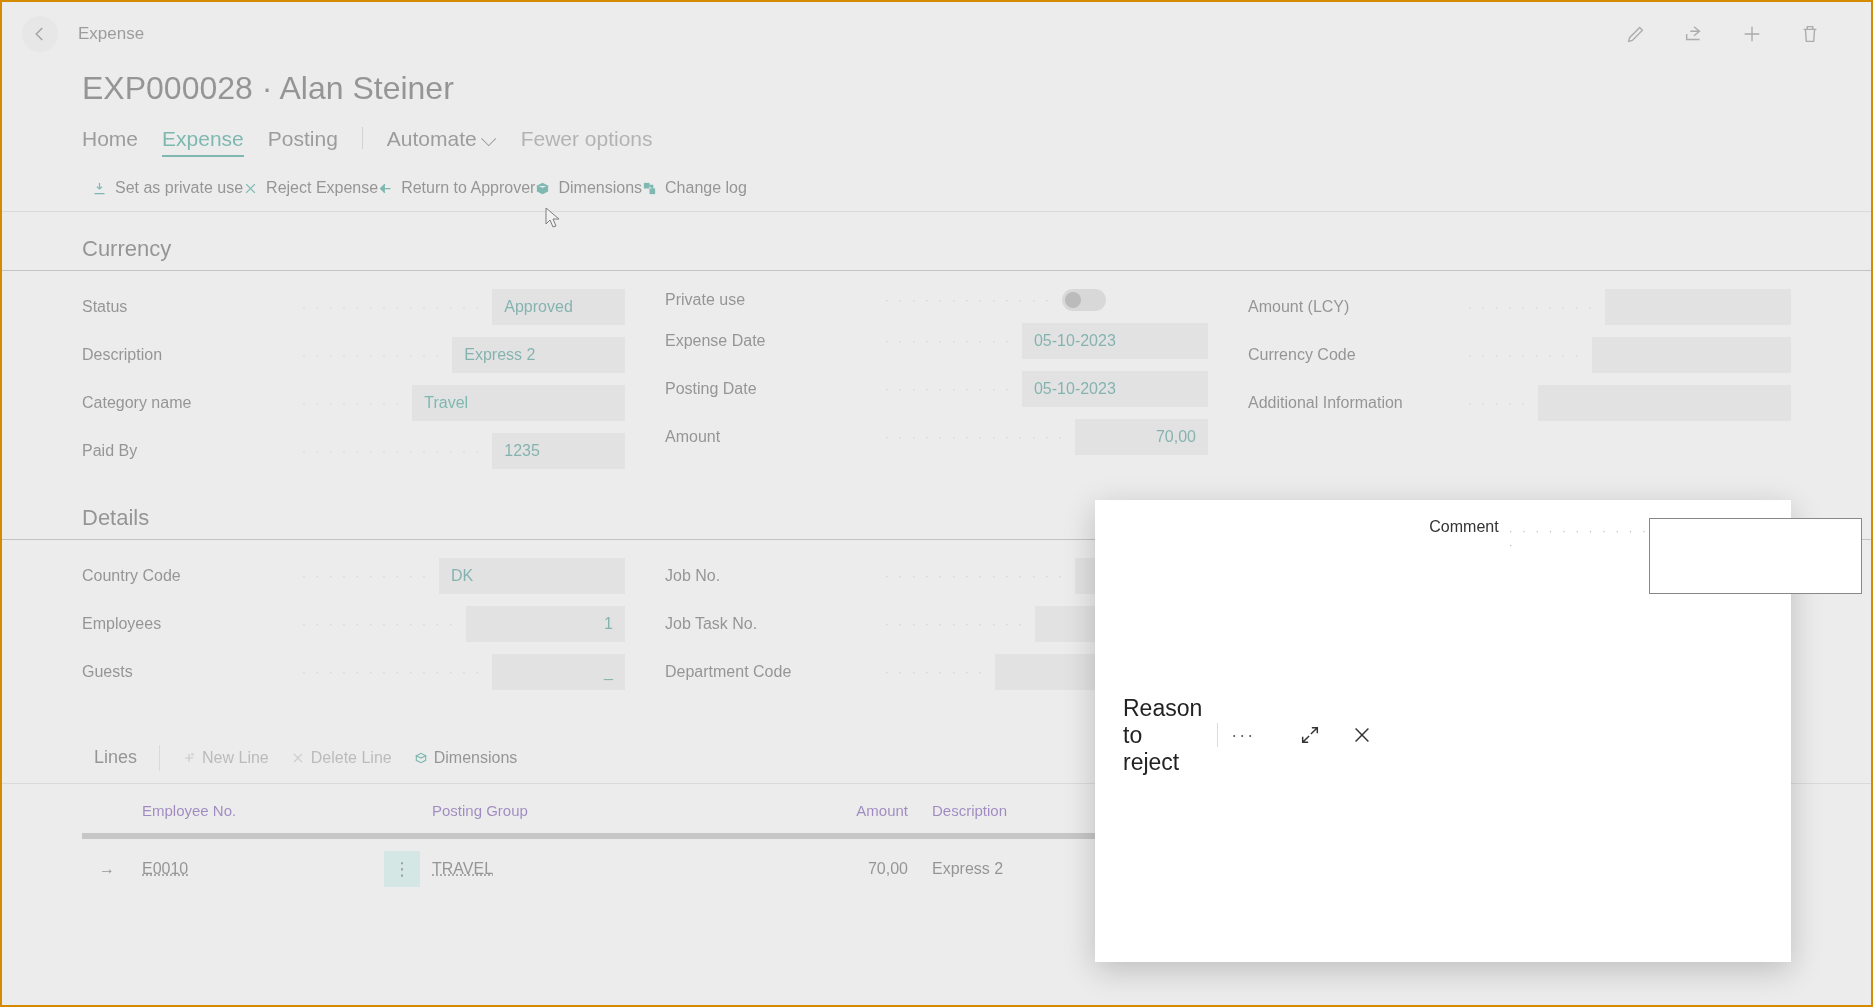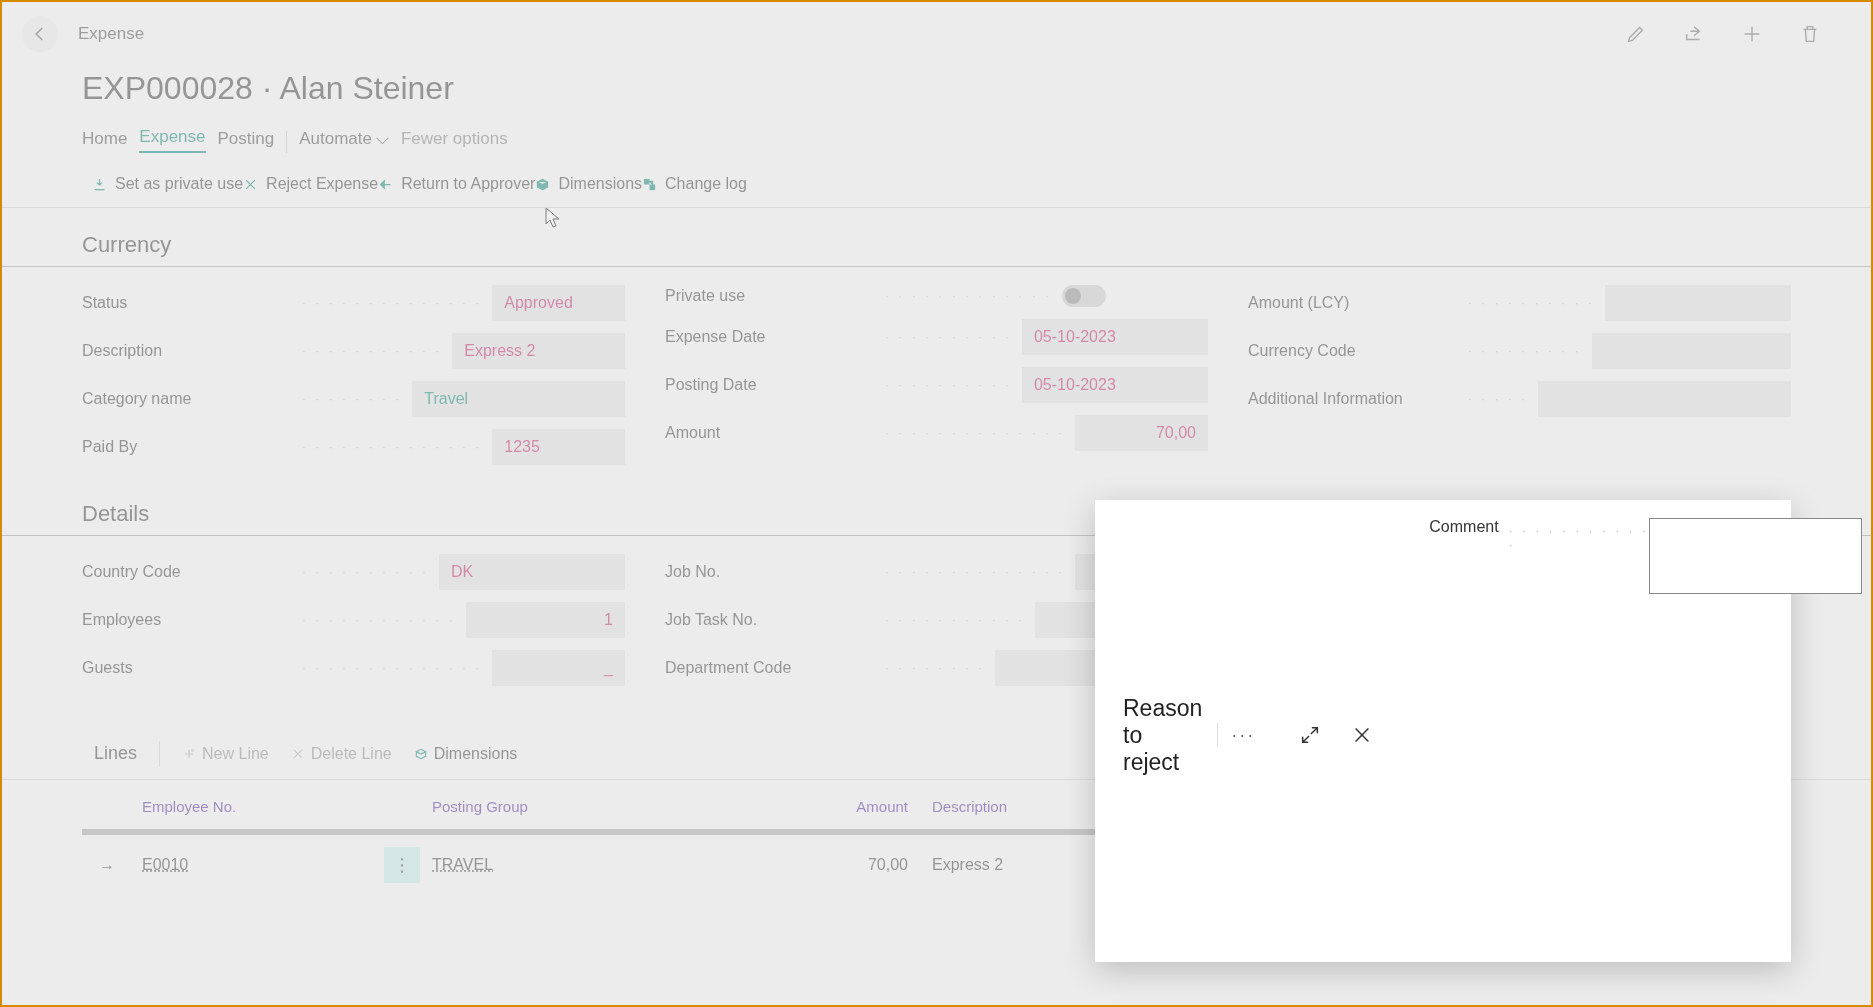--- a/index.html
+++ b/index.html
@@ -8,41 +8,41 @@
 .topbar { display: flex; align-items: center; padding: 14px 20px; }
 .back-btn { width: 36px; height: 36px; border-radius: 50%; background: #e8e8e8; display: flex; align-items: center; justify-content: center; cursor: pointer; }
 .back-btn svg { width: 18px; height: 18px; stroke: #555; }
 .page-type { margin-left: 20px; font-size: 17px; color: #444; }
 .top-actions { margin-left: auto; display: flex; gap: 36px; padding-right: 30px; }
 .top-actions .icn { width: 22px; height: 22px; cursor: pointer; display:flex; align-items:center; justify-content:center; }
 .top-actions svg { width: 22px; height: 22px; stroke: #666; fill: none; stroke-width: 1.5; }
 
 .title { font-size: 32px; font-weight: 400; color: #333; padding: 4px 80px 20px; }
 
-.tabs { display: flex; align-items: flex-end; gap: 12px; padding: 0 80px; font-size: 17px; color: #444; }
+.tabs { display: flex; align-items: flex-start; gap: 24px; padding: 0 80px; font-size: 21px; color: #444; }
 .tabs .tab { cursor: pointer; padding-bottom: 4px; }
 .tabs .tab.active { color: #008272; border-bottom: 2px solid #008272; }
 .tabs .sep { width: 1px; height: 22px; background: #bbb; }
 .tabs .chev { display:inline-block; margin-left:4px; }
 .tabs .fewer { color: #777; }
 
 .actions { display: flex; padding: 14px 80px 14px 90px; border-bottom: 1px solid #ccc; font-size: 16px; color: #333; margin-top: 8px; }
 .actions .act { display: flex; align-items: center; gap: 8px; cursor: pointer; }
 .actions .act svg { width: 15px; height: 15px; stroke: #008272; fill: #008272; }
 .actions .act.x svg { stroke:#008272; stroke-width:2; fill:none; }
 
 .cursor { position:absolute; left:543px; top:205px; z-index:5; pointer-events:none; }
 
 .section-head { font-size: 22px; color: #333; padding: 24px 80px 8px; border-bottom: 1px solid #999; margin-bottom: 18px; }
 
 .grid3 { display: grid; grid-template-columns: 1fr 1fr 1fr; gap: 3px 40px; padding: 0 80px; }
 .field { display: flex; align-items: center; margin-bottom: 12px; }
 .field .lbl { width: 220px; font-size: 16px; color: #333; white-space: nowrap; }
 .field .dots { flex: 0 0 auto; color: #bbb; letter-spacing: 3px; font-size: 12px; margin-right: 10px; overflow:hidden; }
-.field .val { flex: 1; height: 36px; background: #dedede; display: flex; align-items: center; padding: 0 12px; font-size: 16px; color: #be185d; }
+.field .val { flex: 1; height: 36px; background: #dedede; display: flex; align-items: center; padding: 0 12px; font-size: 16px; color: #0f766e; }
 .field .val.right { justify-content: flex-end; }
 .field .val.link { color: #008272; }
 .toggle { width: 44px; height: 22px; border-radius: 12px; background: #c8c8c8; position: relative; }
 .toggle .knob { width: 16px; height: 16px; border-radius: 50%; background: #888; position: absolute; top: 3px; left: 3px; }
 
 .lines-bar { display:flex; align-items:center; gap: 22px; padding: 0 80px; margin-top: 30px; border-bottom:1px solid #ccc; height: 52px; }
 .lines-bar .ttl { font-size: 18px; color:#333; padding-left: 12px; }
 .lines-bar .sep { width:1px; height:26px; background:#ccc; }
 .lines-bar .lact { display:flex; align-items:center; gap:6px; color:#888; font-size:16px; }
 .lines-bar .lact.en { color:#333; }

